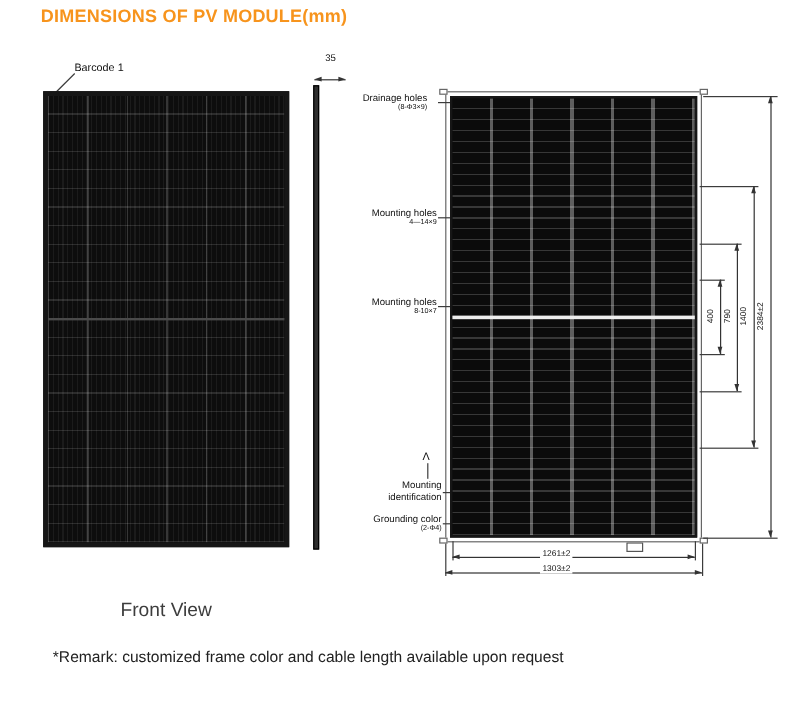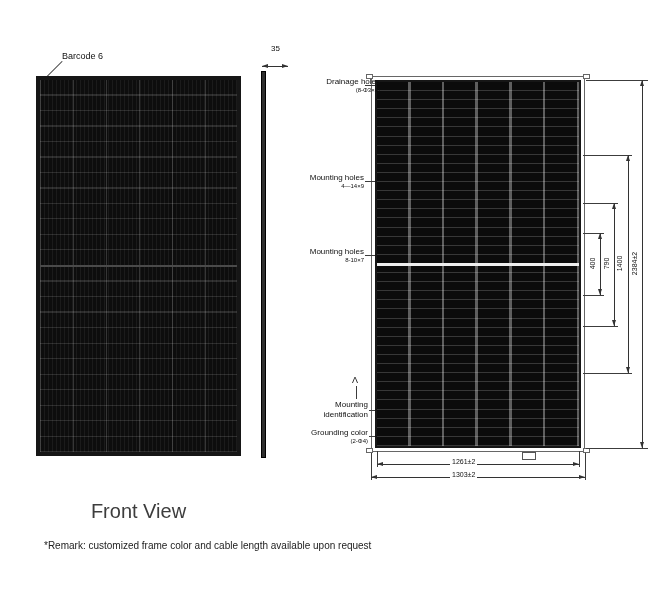--- a/index.html
+++ b/index.html
@@ -52,33 +52,34 @@
 
   .dim-label-v { position:absolute; font-size:7px; color:#111; white-space:nowrap;
                  transform:rotate(-90deg); }
   .dim-label-h { position:absolute; font-size:7px; color:#111; background:#fff; padding:0 2px; white-space:nowrap; }
 
   
   .ann { position:absolute; text-align:right; font-size:8px; line-height:1.2; color:#111; }
   .ann .sub { font-size:6px; line-height:1.1; }
 
   .small-label { position:absolute; font-size:9px; color:#111; }
-  .caption { position:absolute; font-size:20px; color:#3d3d3d; text-align:center; }
-  .remark  { position:absolute; left:44px; top:540px; font-size:10px; color:#222; }
+  .caption { position:absolute; font-size:16px; color:#3d3d3d; text-align:center; }
+  .remark  { position:absolute; left:44px; top:540px; font-size:13px; color:#222; }
 
   .detail-box { position:absolute; left:522px; top:452px; width:14px; height:8px; border:1px solid #555; background:#fff; }
   .ground-symbol { position:absolute; left:352px; top:375px; font-size:9px; color:#111; }
 </style>
 </head>
 <body>
 
 <div class="stage">
 
+  <div class="abs title">DIMENSIONS OF PV MODULE(mm)</div>
 
-  <div class="small-label" style="left:62px; top:51px;">Barcode 6</div>
+  <div class="small-label" style="left:62px; top:51px;">Barcode 1</div>
   <div class="line" style="left:46px; top:77px; width:23px; height:1px; transform:rotate(-45deg); transform-origin:left center;"></div>
 
   <div class="abs panel-front">
     <div class="mid-gap-front"></div>
   </div>
 
   <div class="caption" style="left:36px; top:500px; width:205px;">Front View</div>
 
   <div class="abs side-bar"></div>
   <div class="dim-h" style="left:262px; top:66px; width:26px;"></div>
@@ -87,21 +88,21 @@
   <div class="abs back-frame"></div>
   <div class="tab" style="left:366px; top:74px;"></div>
   <div class="tab" style="left:583px; top:74px;"></div>
   <div class="tab" style="left:366px; top:448px;"></div>
   <div class="tab" style="left:583px; top:448px;"></div>
 
   <div class="abs panel-back">
     <div class="mid-gap-back"></div>
   </div>
 
-  <div class="ann" style="left:300px; top:77px; width:80px;">
+  <div class="ann" style="left:276px; top:77px; width:80px;">
     <div>Drainage holes</div>
     <div class="sub">(8-Φ3×9)</div>
   </div>
   <div class="line hline" style="left:365px; top:85px; width:10px;"></div>
 
   <div class="ann" style="left:288px; top:173px; width:76px;">
     <div>Mounting holes</div>
     <div class="sub">4—14×9</div>
   </div>
   <div class="line hline" style="left:365px; top:181px; width:10px;"></div>

